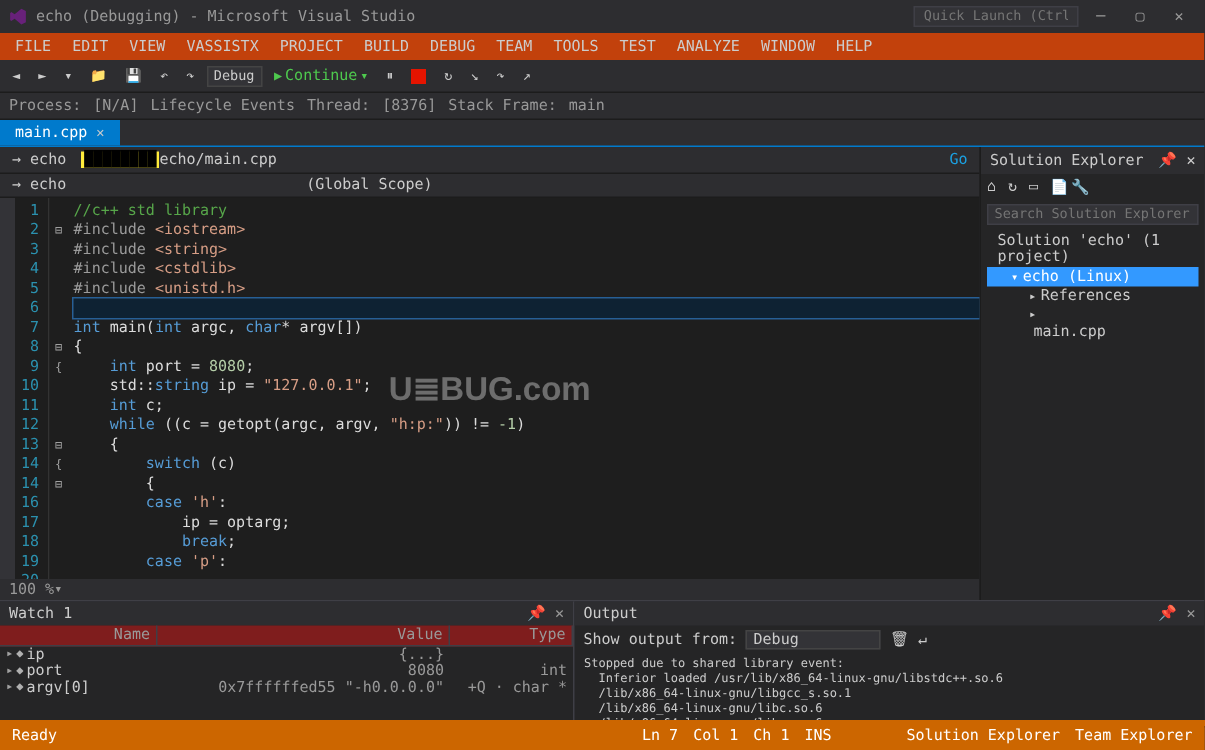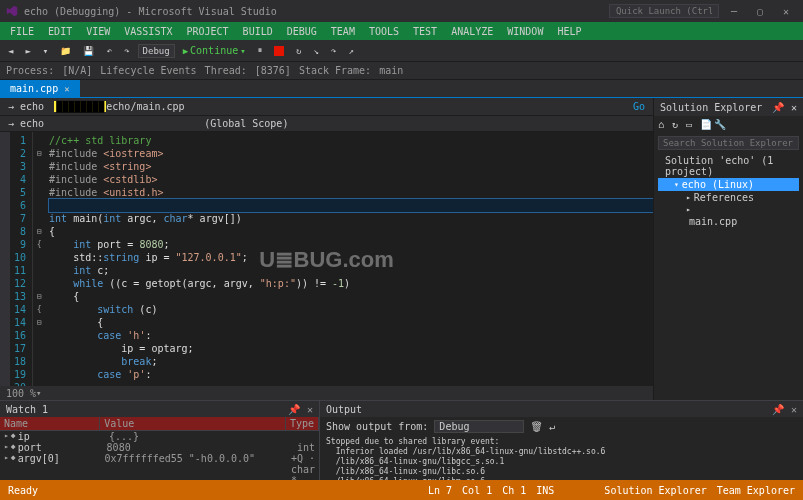--- a/index.html
+++ b/index.html
@@ -3,21 +3,21 @@
 <meta charset="utf-8">
 <style>
 * { margin:0; padding:0; box-sizing:border-box; font-family:'Segoe UI',Consolas,monospace; font-size:10px; }
 body { background:#2d2d30; color:#ccc; width:803px; height:500px; overflow:hidden; position:relative; }
 .titlebar { height:22px; background:#2d2d30; display:flex; align-items:center; padding:0 6px; }
 .titlebar .vs-icon { width:12px; height:12px; margin-right:6px; }
 .titlebar-text { color:#999; font-size:10px; }
 .titlebar-right { margin-left:auto; display:flex; align-items:center; gap:4px; }
 .quick-launch { background:#333337; border:1px solid #3f3f46; color:#999; padding:1px 6px; width:110px; font-size:9px; }
 .win-btn { color:#999; padding:2px 8px; font-size:10px; }
-.menubar { height:18px; display:flex; align-items:center; padding:0 4px; gap:2px; background:#15803d; }
+.menubar { height:18px; display:flex; align-items:center; padding:0 4px; gap:2px; background:#c2410c; }
 .menubar span { color:#ccc; padding:2px 6px; font-size:10px; }
 .toolbar { height:22px; background:#2d2d30; display:flex; align-items:center; padding:0 4px; gap:4px; border-bottom:1px solid #1c1c1c; }
 .toolbar .btn { color:#ccc; padding:2px 4px; font-size:9px; }
 .toolbar .combo { background:#333337; border:1px solid #444; color:#ccc; padding:1px 4px; font-size:9px; }
 .toolbar .continue { color:#4ec94e; display:flex; align-items:center; gap:2px; }
 .toolbar2 { height:18px; background:#2d2d30; display:flex; align-items:center; padding:0 6px; gap:8px; border-bottom:1px solid #1c1c1c; color:#999; font-size:9px; }
 .doc-tabs { height:18px; background:#2d2d30; display:flex; border-bottom:1px solid #007acc; }
 .doc-tab { background:#1c1c1c; padding:2px 10px; color:#ccc; font-size:10px; display:flex; align-items:center; gap:6px; }
 .doc-tab.active { background:#007acc; color:#fff; }
 .doc-tab .x { color:#ccc; font-size:9px; }
@@ -50,21 +50,21 @@
 .side-panel { width:150px; background:#252526; display:flex; flex-direction:column; border-left:1px solid #1c1c1c; }
 .side-title { height:18px; background:#2d2d30; color:#ccc; padding:2px 6px; font-size:10px; display:flex; align-items:center; justify-content:space-between; }
 .side-toolbar { height:18px; display:flex; align-items:center; padding:0 4px; gap:2px; }
 .side-toolbar .ico { width:12px; height:12px; color:#ccc; }
 .side-search { background:#333337; border:1px solid #3f3f46; color:#999; margin:2px 4px; padding:1px 4px; font-size:9px; }
 .tree { flex:1; padding:2px 4px; font-size:10px; }
 .tree .node { padding:1px 0 1px 12px; color:#ccc; display:flex; align-items:center; gap:3px; }
 .tree .node.sel { background:#3399ff; color:#fff; padding-left:10px; }
 .tree .node .caret { font-size:8px; }
 .bottom-panels { height:100px; background:#252526; display:flex; border-top:1px solid #3f3f46; }
-.watch-panel { width:320px; border-right:1px solid #3f3f46; display:flex; flex-direction:column; }
+.watch-panel { width:383px; border-right:1px solid #3f3f46; display:flex; flex-direction:column;text-align:right; }
 .output-panel { flex:1; display:flex; flex-direction:column; }
 .panel-title { height:16px; background:#2d2d30; color:#ccc; padding:1px 6px; font-size:9px; display:flex; align-items:center; justify-content:space-between; }
 .panel-title .pin { color:#999; }
 .watch-head { display:flex; background:#7f1d1d; color:#999; font-size:9px; border-bottom:1px solid #3f3f46; }
 .watch-head div { padding:1px 4px; border-right:1px solid #3f3f46; }
 .watch-head .col-name { width:105px; }
 .watch-head .col-val { width:195px; }
 .watch-head .col-type { flex:1; }
 .watch-rows { flex:1; overflow:auto; }
 .watch-row { display:flex; font-size:9px; color:#ccc; }

